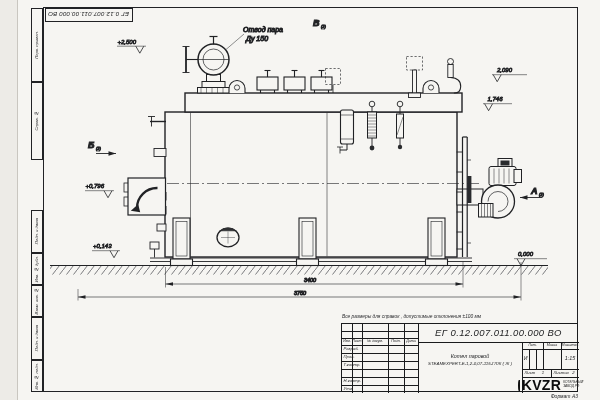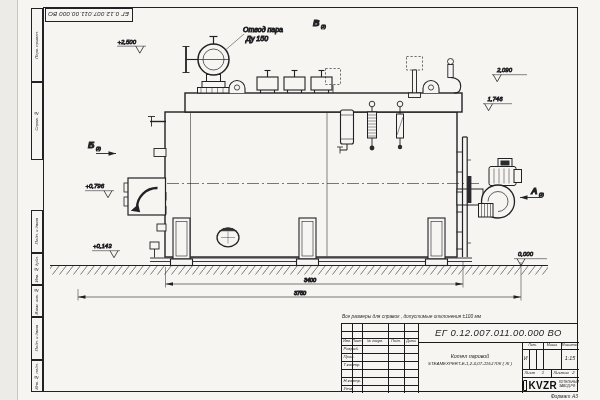--- a/index.html
+++ b/index.html
@@ -21,21 +21,21 @@
   .tb{left:341px;top:323px;width:237px;height:69px;border:1.4px solid #1a1b1d;box-sizing:border-box;background:#f6f5f2;}
   .ln{position:absolute;background:#1a1b1d;}
   .cell{position:absolute;display:flex;align-items:center;justify-content:center;
         font-style:italic;line-height:1;white-space:nowrap;color:#1d1e20;}
   .cell.left{justify-content:flex-start;padding-left:1.5px;box-sizing:border-box;}
   .note{left:342px;top:314px;width:220px;font-size:4.8px;font-style:italic;color:#2a2b2e;white-space:nowrap;}
   .fmt{left:520px;top:392.5px;width:58px;text-align:right;font-size:5px;font-style:italic;}
   .logo{left:521px;top:376.5px;width:56px;height:15px;display:flex;align-items:center;justify-content:center;gap:2px;position:absolute;}
   .logo-glyph{width:9px;height:9px;background:repeating-linear-gradient(90deg,#111 0 1.5px,#f6f5f2 1.5px 3px);
         border:1.2px solid #111;border-radius:50% 0 0 50%;}
-  .logo-word{font-weight:800;font-size:10px;letter-spacing:.3px;font-style:normal;color:#0c0c0c;}
+  .logo-word{font-weight:800;font-size:14px;letter-spacing:.3px;font-style:normal;color:#0c0c0c;}
   .logo-org{display:flex;flex-direction:column;font-size:3.2px;font-style:italic;line-height:1.15;color:#222;}
 </style>
 </head>
 <body>
 
 <div class="sheet">
   <div class="abs edge-strip"></div>
   <div class="abs frame"></div>
 
   <div class="abs mbox" style="top:8px;height:74px">

